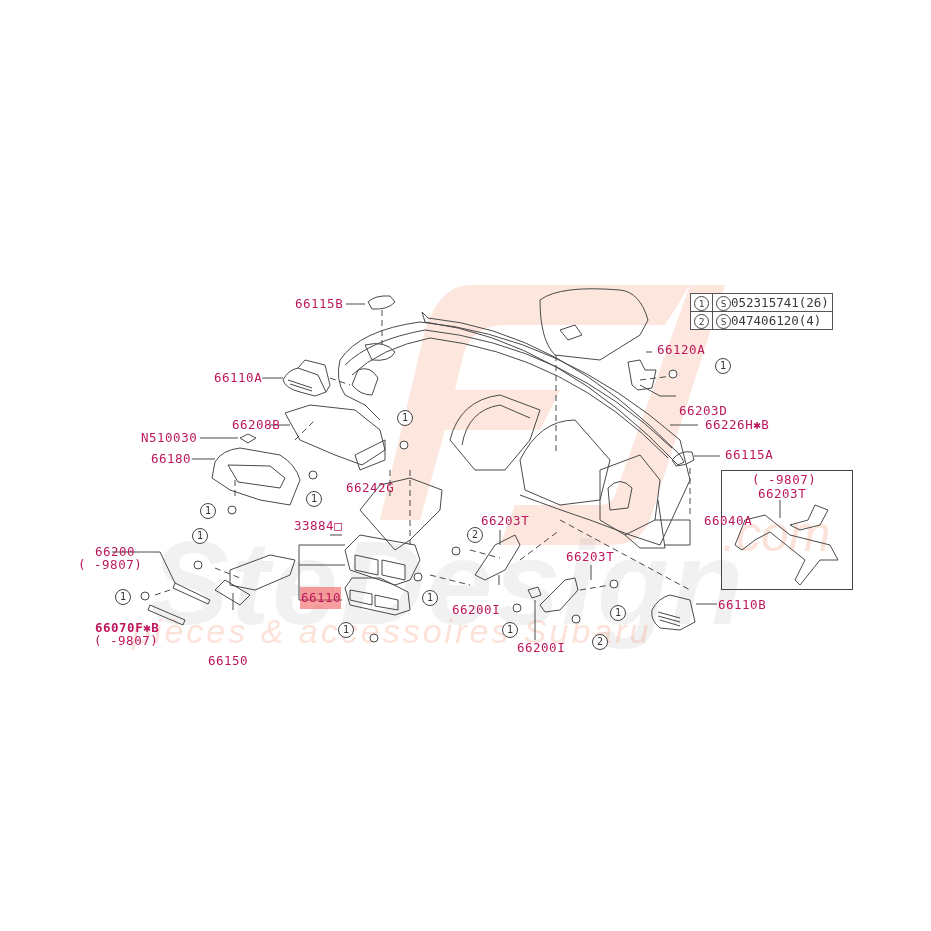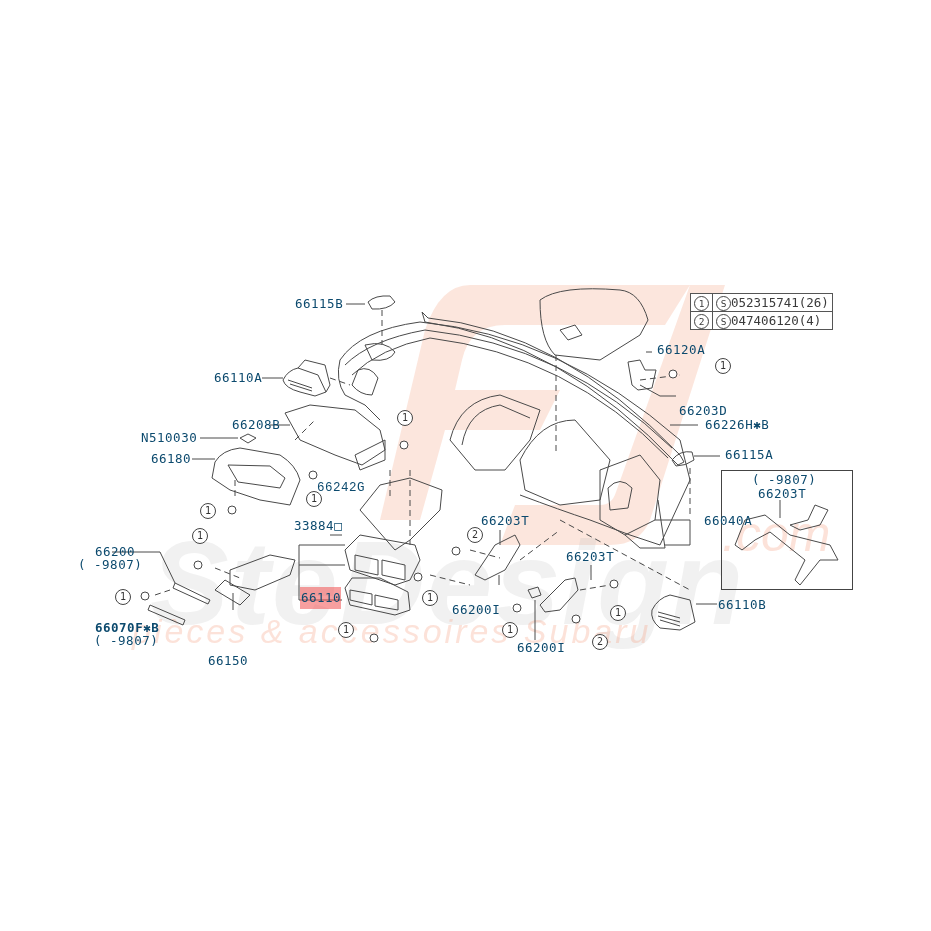--- a/index.html
+++ b/index.html
@@ -1,20 +1,20 @@
 <!DOCTYPE html>
 <html><head>
 <meta charset="utf-8">
 <style>
   html, body { margin:0; padding:0; background:#ffffff; }
   body { width:931px; height:931px; position:relative; overflow:hidden;
          font-family:"DejaVu Sans Mono", monospace; }
   #stage { position:absolute; left:0; top:0; width:931px; height:931px; }
   .lbl { position:absolute; font-family:"DejaVu Sans Mono", monospace; font-size:12.5px;
-         color:#0c4a6e; letter-spacing:0.5px; white-space:nowrap; line-height:14px; }
+         color:#be185d; letter-spacing:0.5px; white-space:nowrap; line-height:14px; }
   .wm-big { position:absolute; font-family:"Liberation Sans", sans-serif; font-style:italic;
             font-weight:bold; color:rgba(190,190,190,0.22); white-space:nowrap; }
   .wm-red { position:absolute; font-family:Liberation Sans, sans-serif; font-style:italic;
             color:rgba(246,160,130,0.30); white-space:nowrap;margin-left:32px; }
   .legend { position:absolute; left:690px; top:293px; border-collapse:collapse;
             font-family:"DejaVu Sans Mono", monospace; font-size:12.5px; color:#3a3a3a; }
   .legend td { border:1px solid #555; padding:0 3px; height:17px; line-height:17px; background:#fff; }
   .circ { display:inline-block; width:13px; height:13px; border:1px solid #444; border-radius:50%;
           text-align:center; font-size:9.5px; line-height:13px; vertical-align:middle; }
   .highlight { position:absolute; background:rgba(240,80,80,0.55); }
@@ -185,21 +185,21 @@
   </tbody>
     </table>
 
   <div class="highlight" style="left:300px;top:587px;width:41px;height:22px;"></div>
 
   <div class="lbl" style="left:295px;top:297px;">66115B</div>
   <div class="lbl" style="left:214px;top:371px;">66110A</div>
   <div class="lbl" style="left:232px;top:418px;">66208B</div>
   <div class="lbl" style="left:141px;top:431px;">N510030</div>
   <div class="lbl" style="left:151px;top:452px;">66180</div>
-  <div class="lbl" style="left:317px;top:481px;font-family:Liberation Mono, monospace;">66242G</div>
+  <div class="lbl" style="left:346px;top:481px;">66242G</div>
   <div class="lbl" style="left:294px;top:519px;">33884□</div>
   <div class="lbl" style="left:95px;top:545px;">66200</div>
   <div class="lbl" style="left:78px;top:558px;">(  -9807)</div>
   <div class="lbl" style="left:208px;top:610px;margin-top:44px;">66150</div>
   <div class="lbl" style="left:301px;top:591px;text-align:center;">66110</div>
   <div class="lbl" style="left:95px;top:621px;font-weight:bold;">66070F✱B</div>
   <div class="lbl" style="left:94px;top:634px;">(  -9807)</div>
   <div class="lbl" style="left:481px;top:514px;">66203T</div>
   <div class="lbl" style="left:452px;top:603px;">66200I</div>
   <div class="lbl" style="left:566px;top:550px;">66203T</div>

